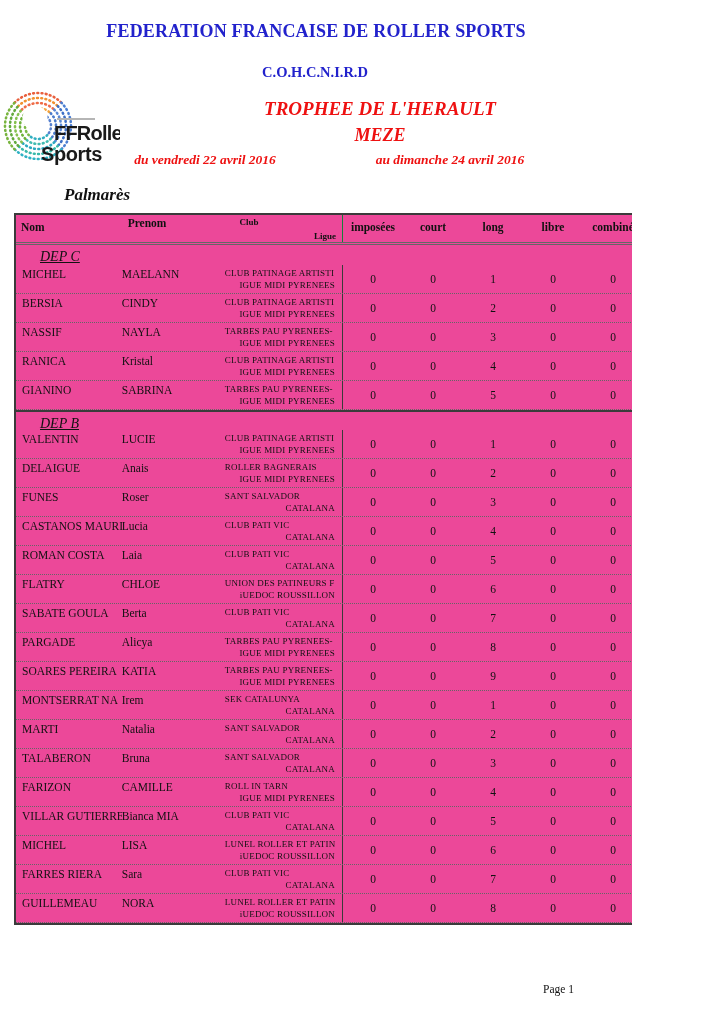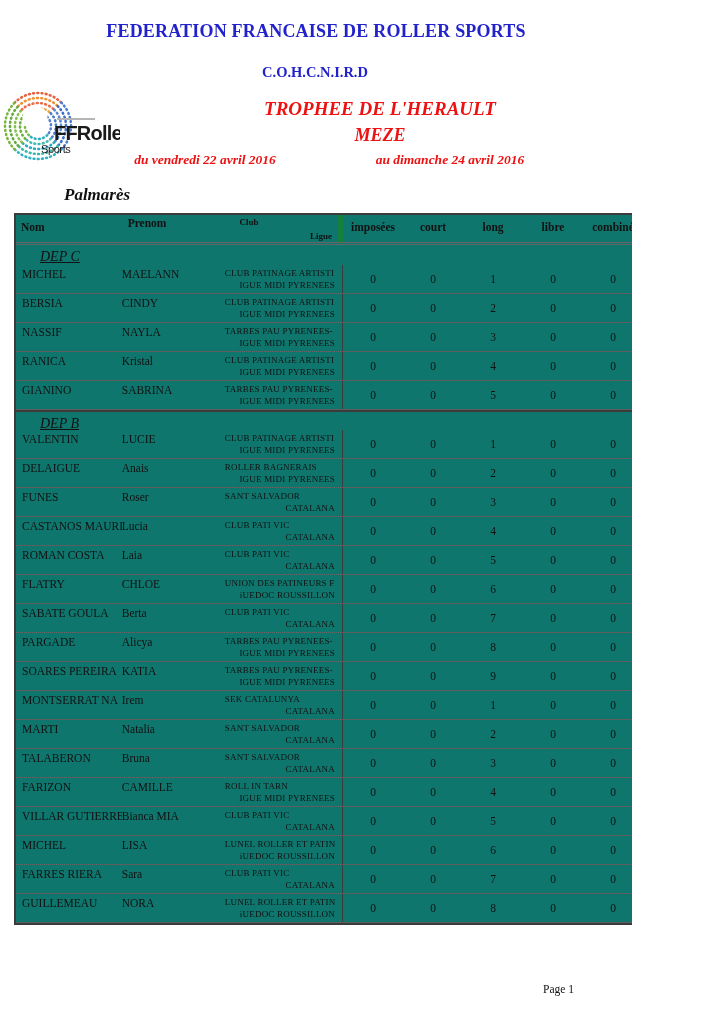--- a/index.html
+++ b/index.html
@@ -23,31 +23,31 @@
             font-weight:bold;font-style:italic;}
 
   
   .logo{position:absolute;left:8px;top:86px;width:125px;height:82px;}
   .logo svg{position:absolute;left:-10px;top:0;}
   .logo-text{position:absolute;left:46px;top:32px;
              font-family:"Liberation Sans","DejaVu Sans",sans-serif;color:#1a1a1a;}
   .logo-micro{width:38px;height:2px;background:#b5b5b5;margin:0 0 3px 3px;}
   .logo-name{font-weight:bold;font-size:20px;letter-spacing:-0.8px;line-height:1;
              width:66px;overflow:hidden;white-space:nowrap;}
-  .logo-sub{font-weight:normal;font-size:11px;letter-spacing:-0.4px;line-height:1.15;
+  .logo-sub{font-weight:bold;font-size:20px;letter-spacing:-0.4px;line-height:1.15;
             margin-left:-13px;}
 
   
   .rtable{position:absolute;left:14px;top:213px;width:631px;
-          border:2px solid #3b3b3b;box-sizing:border-box;background:#0f766e;}
+          border:2px solid #3b3b3b;box-sizing:border-box;background:#ec4899;}
   .thead{display:flex;height:30px;border-bottom:3px double #666;box-sizing:border-box;}
   .th{font-weight:bold;font-size:11.5px;box-sizing:border-box;}
   .th-nom{width:113px;padding:6px 0 0 5px;}
   .th-prenom{width:87px;padding-top:2px;}
-  .th-club{width:131px;position:relative;border-right:5px solid #15803d;}
+  .th-club{width:131px;position:relative;border-right:1px solid #15803d;}
   .club-lbl{position:absolute;top:2px;left:26px;font-size:9px;font-weight:bold;}
   .ligue-lbl{position:absolute;bottom:1px;right:6px;font-size:9px;font-weight:bold;}
   .th-scores{flex:1;display:flex;}
   .th.sc{width:60px;text-align:center;padding-top:6px;}
 
   .section-head{height:20px;border-top:2px solid #3b3b3b;padding:2px 0 0 24px;
                 box-sizing:border-box;}
   .section-head.first{border-top:none;}
   .section-label{font-weight:normal;font-style:italic;font-size:14px;
                  text-decoration:underline;}

